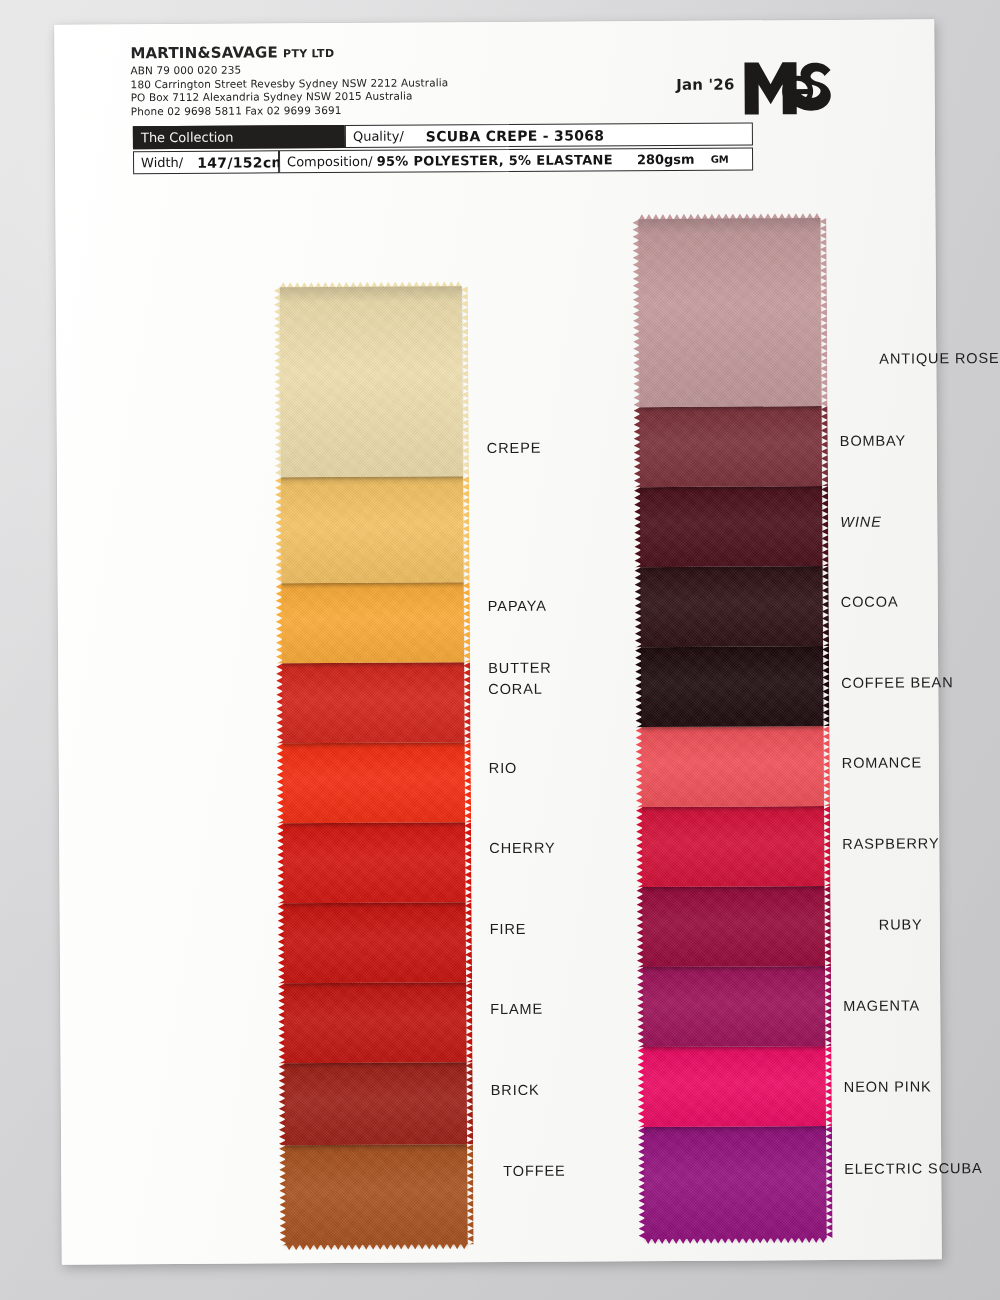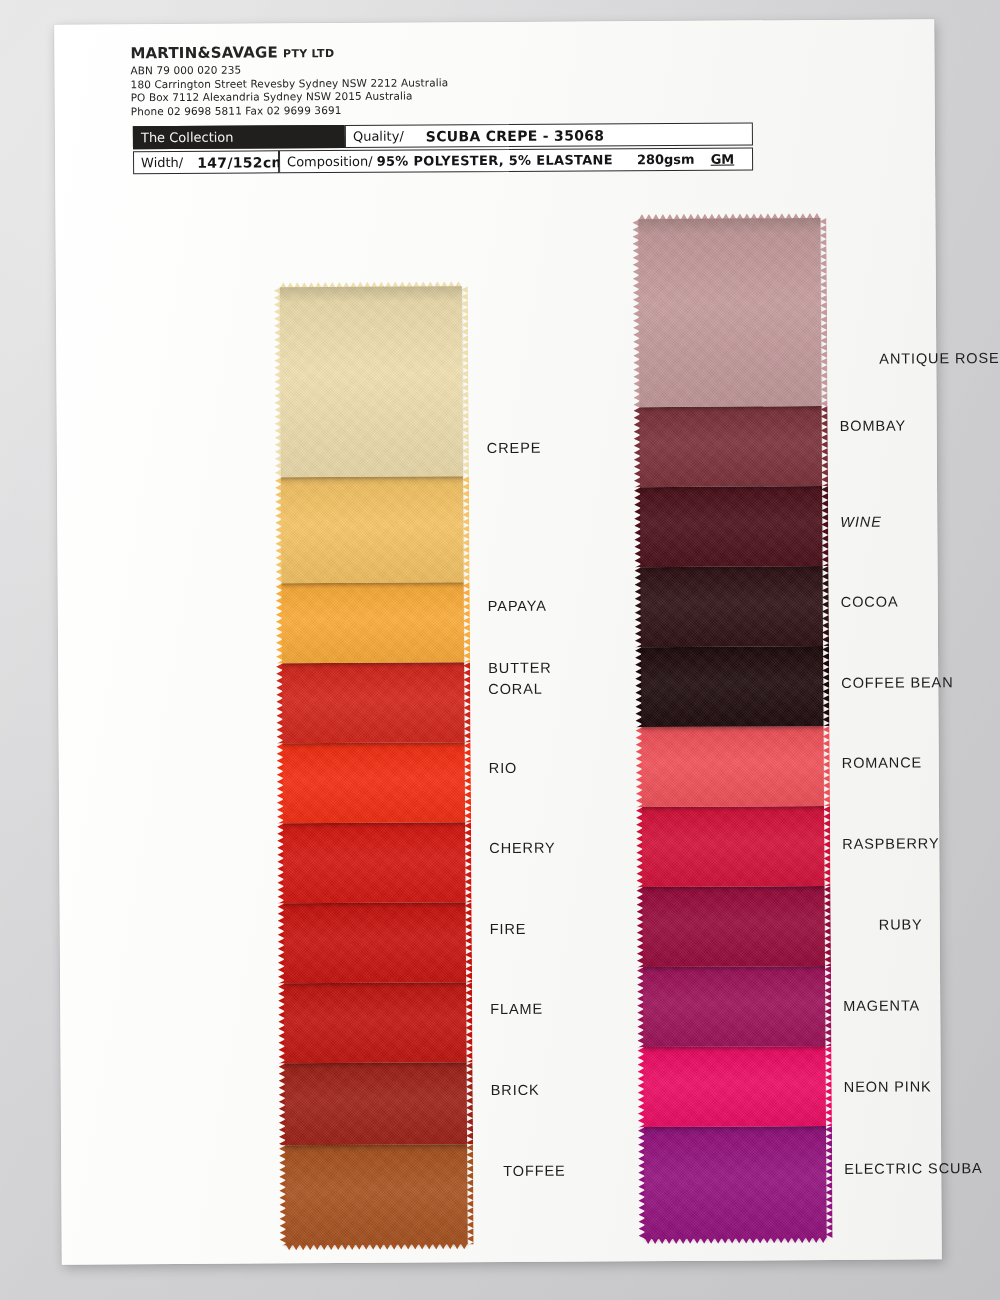--- a/index.html
+++ b/index.html
@@ -84,21 +84,21 @@
   .lbl{font-weight:normal;}
   .val{font-weight:bold;letter-spacing:.3px;}
   #c-collection{width:212px;}
   #c-quality{flex:1;}
   #c-quality .val{margin-left:22px;font-size:14px;}
   #c-width{width:146px;}
   #c-width .val{margin-left:14px;font-size:14px;}
   #c-comp{flex:1;}
   #c-comp .val{margin-left:4px;font-size:13px;}
   #c-comp .gsm{font-weight:bold;margin-left:24px;font-size:13px;}
-  #c-comp .gm{font-weight:bold;margin-left:16px;font-size:13px;text-decoration:underline;}
+  #c-comp .gm{font-weight:bold;margin-left:16px;font-size:10px;}
 
   
   .stack{position:absolute;width:182px;}
   #stack-left{left:224px; top:264px;}
   #stack-right{left:583px; top:198px;}
 
   .swatch{
     position:relative;
     width:182px;
     box-sizing:border-box;
@@ -155,20 +155,29 @@
         <span>MARTIN&amp;SAVAGE</span><span class="pty">PTY LTD</span>
       </div>
       <div class="addr">
         <div>ABN 79 000 020 235</div>
         <div>180 Carrington Street Revesby Sydney NSW 2212 Australia</div>
         <div>PO Box 7112 Alexandria Sydney NSW 2015 Australia</div>
         <div>Phone 02 9698 5811 Fax 02 9699 3691</div>
       </div>
     </div>
 
+    <div id="logo-area">
+      <div id="logo-date">Jan '26</div>
+      <svg id="logo-mark" viewBox="0 0 92 58">
+        <path d="M2 56 V4 H16 L28 26 L40 4 H54 V56 H40 V26 L28 46 L16 26 V56 Z" fill="#1c1a19"></path>
+        <path d="M88 12 C82 3, 66 2, 60 10 C55 17, 60 25, 70 27 C78 29, 80 33, 76 37 C71 42, 60 40, 56 33 L46 40 C52 53, 74 57, 84 47 C92 39, 88 27, 76 24 C68 22, 66 18, 70 15 C74 12, 80 14, 82 18 Z" fill="#1c1a19"></path>
+        <circle cx="55" cy="33" r="13" fill="none" stroke="#1c1a19" stroke-width="5"></circle>
+        <rect x="44" y="31" width="26" height="5" fill="#1c1a19"></rect>
+      </svg>
+    </div>
 
     <div id="spec">
       <div class="spec-row">
         <div class="cell dark" id="c-collection">
           <span class="lbl">The Collection</span>
         </div>
         <div class="cell" id="c-quality">
           <span class="lbl">Quality/</span>
           <span class="val">SCUBA CREPE  -  35068</span>
         </div>
@@ -576,21 +585,21 @@
         <div class="label" style="top: 659px;">CORAL</div>
         <div class="label" style="top: 738px;">RIO</div>
         <div class="label" style="top: 818px;">CHERRY</div>
         <div class="label" style="top: 899px;">FIRE</div>
         <div class="label" style="top: 979px;">FLAME</div>
         <div class="label" style="top: 1060px;">BRICK</div>
         <div class="label" style="top: 1141px; margin-left: 12px;">TOFFEE</div>
       </div>
     <div id="labels-right">
         <div class="label" style="top: 331px; margin-left: 40px;">ANTIQUE ROSE</div>
-        <div class="label" style="top: 398px;">BOMBAY</div>
+        <div class="label" style="top: 413px;">BOMBAY</div>
         <div class="label" style="top: 494px; font-style: italic;">WINE</div>
         <div class="label" style="top: 574px;">COCOA</div>
         <div class="label" style="top: 655px;">COFFEE BEAN</div>
         <div class="label" style="top: 735px;">ROMANCE</div>
         <div class="label" style="top: 816px;">RASPBERRY</div>
         <div class="label" style="top: 897px; padding-left: 36px;">RUBY</div>
         <div class="label" style="top: 978px;">MAGENTA</div>
         <div class="label" style="top: 1059px;">NEON PINK</div>
         <div class="label" style="top: 1141px;">ELECTRIC SCUBA</div>
       </div>

